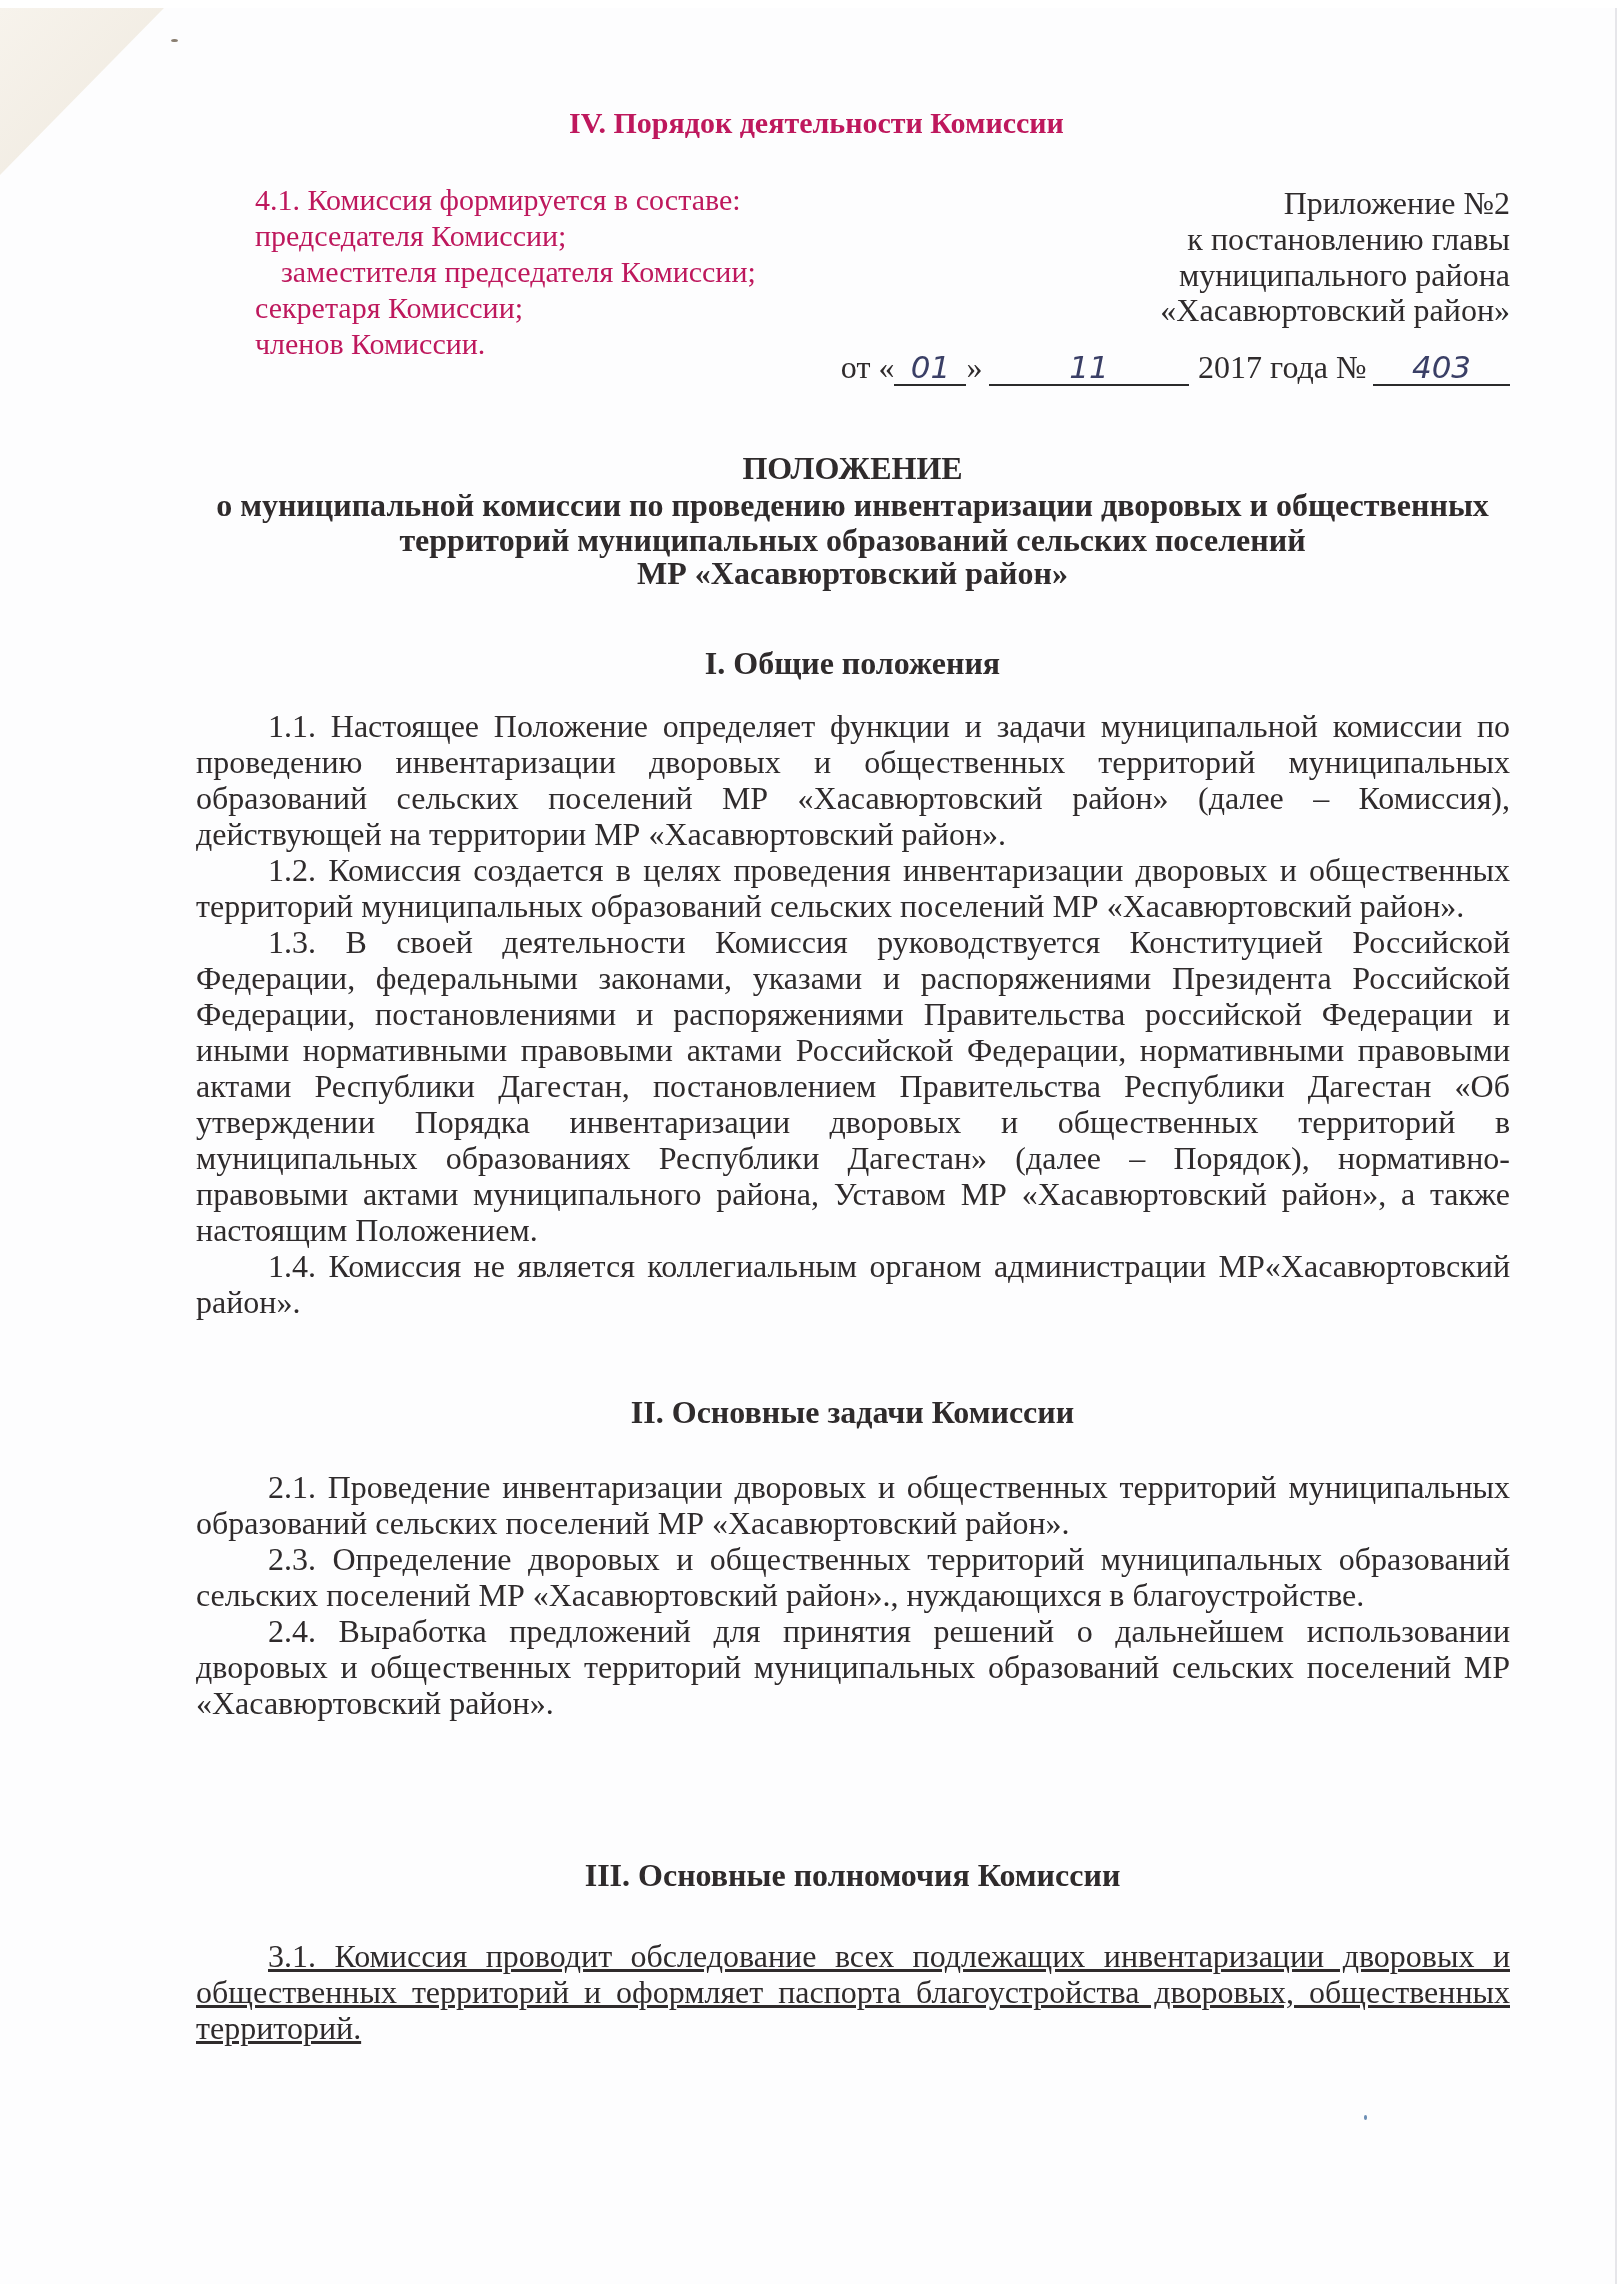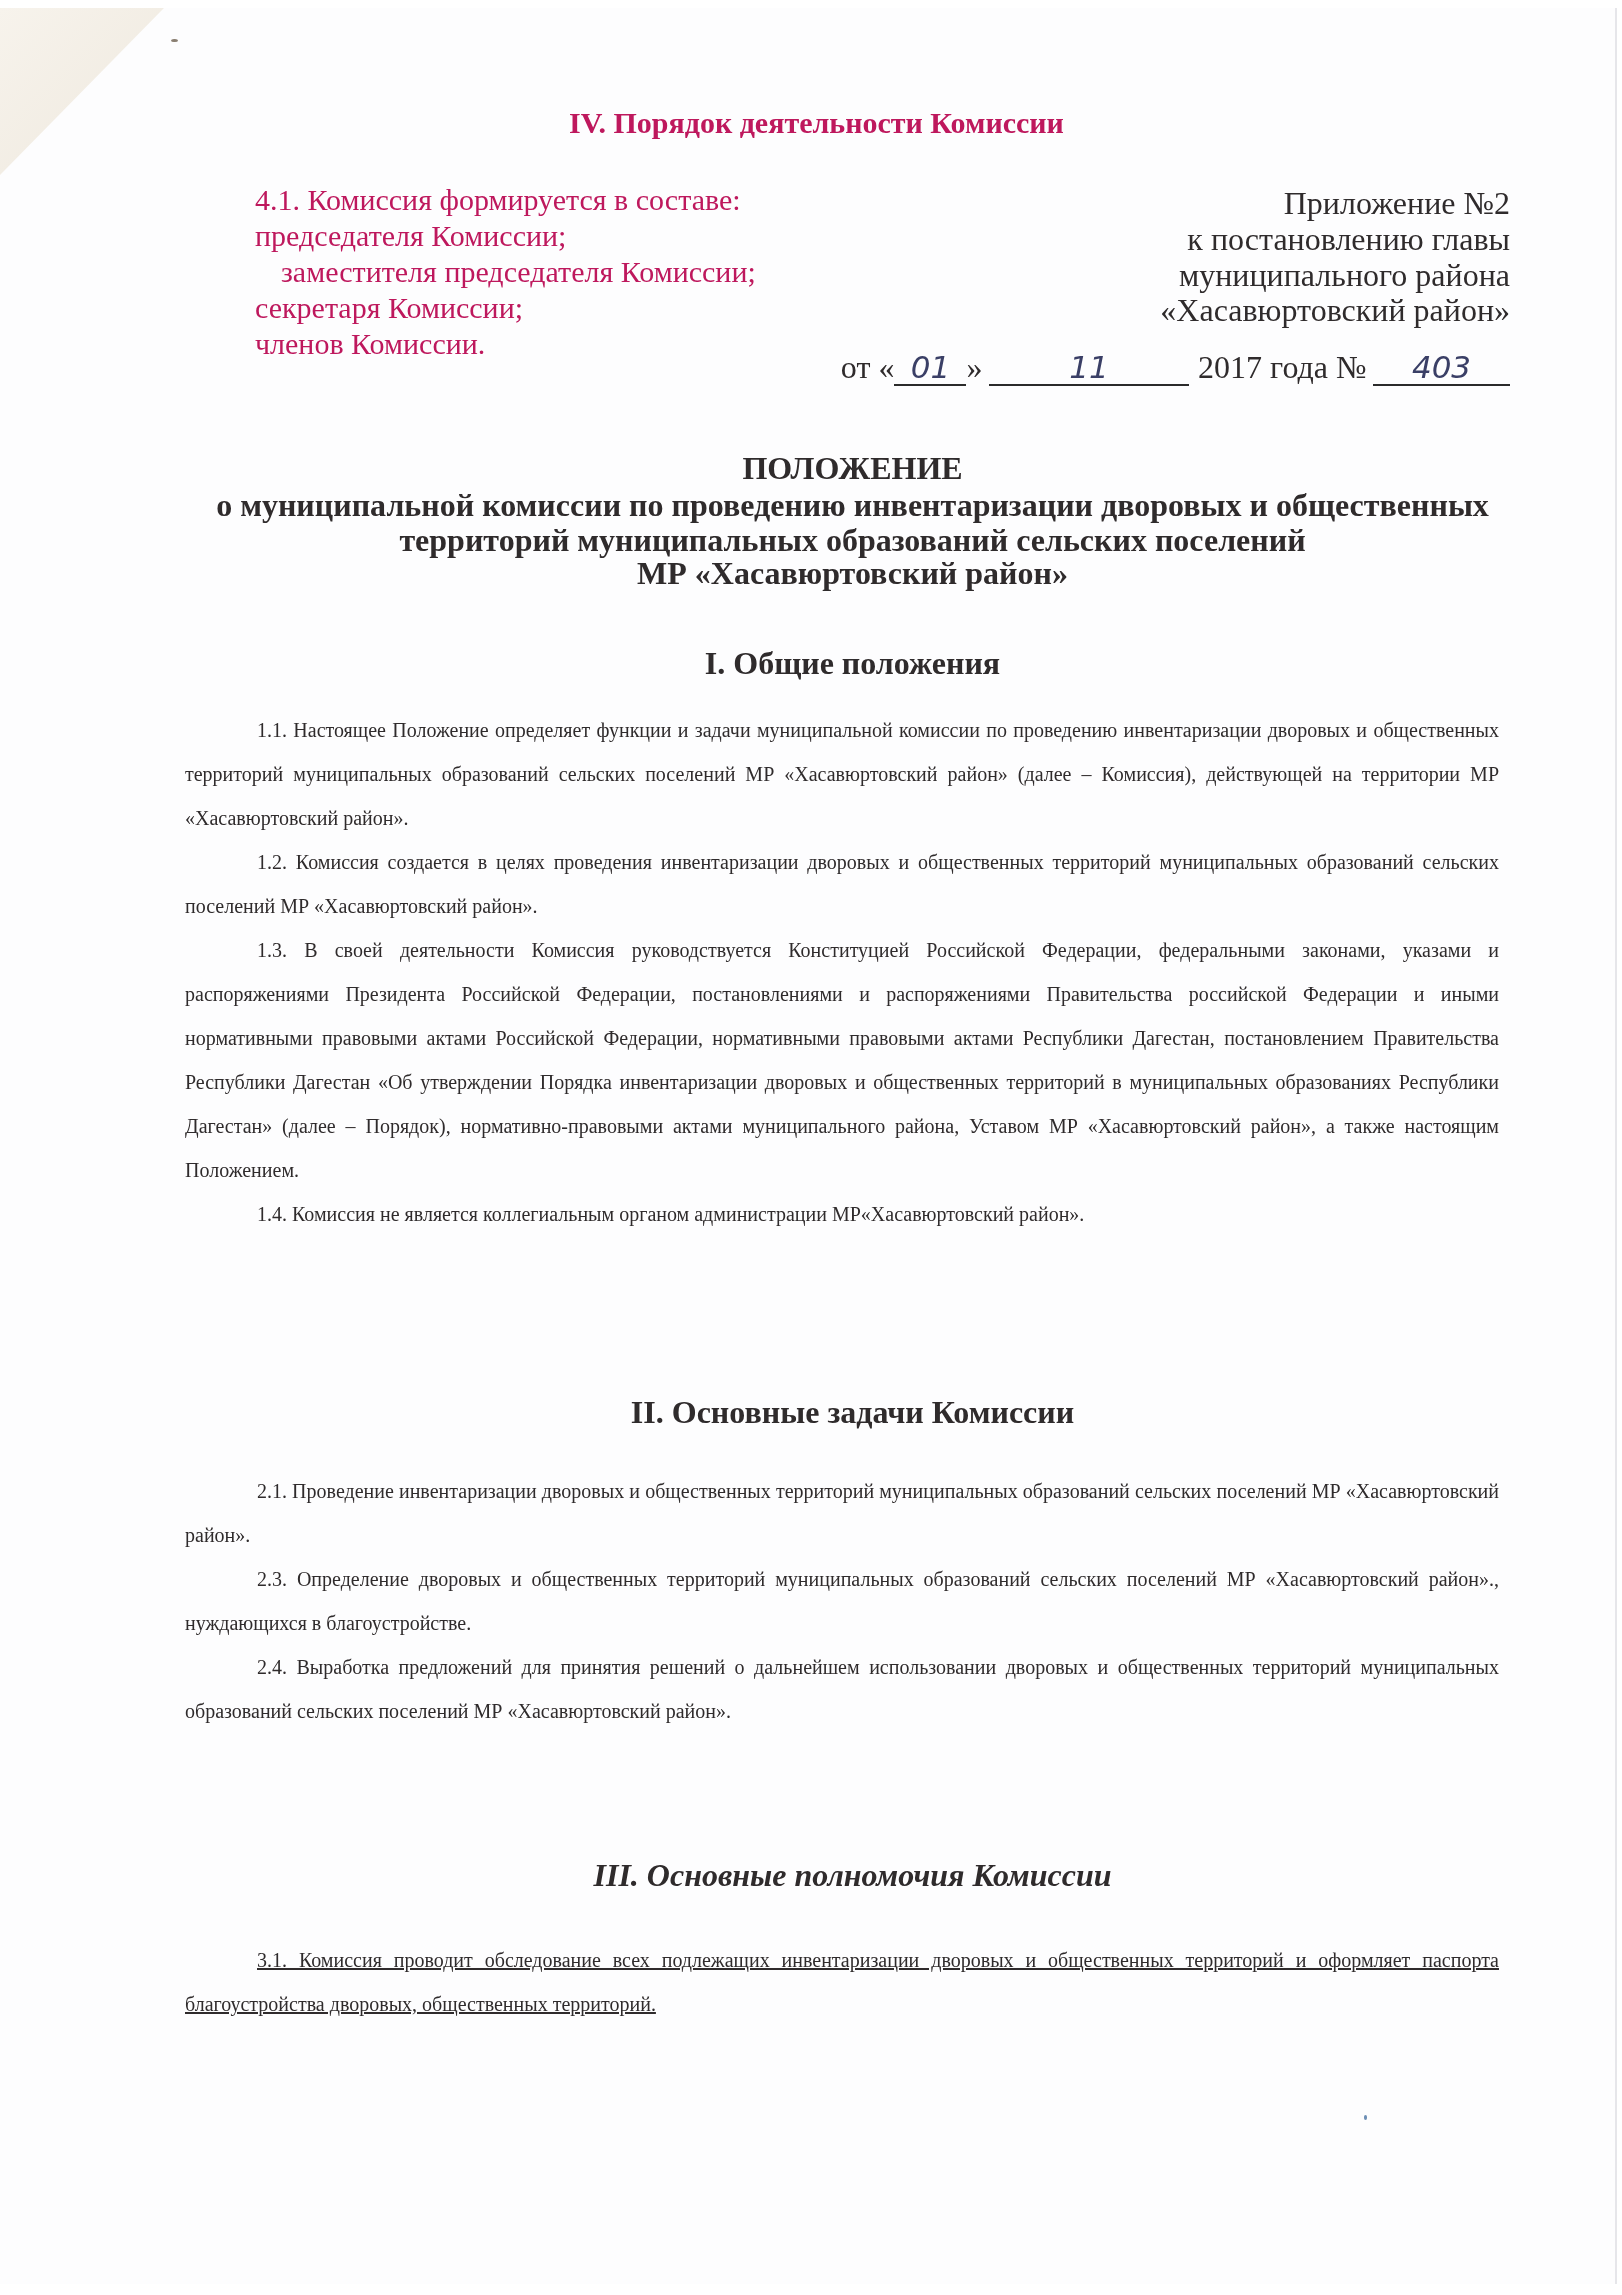--- a/index.html
+++ b/index.html
@@ -21,21 +21,21 @@
     box-shadow: none;
   }
   .bleed {
     position: absolute; color: #be185d; font-size: 30px; line-height: 36px;
     white-space: nowrap; pointer-events: none;
   }
   .bleed.title { font-weight: bold; }
   .txt { position: absolute; font-size: 32px; line-height: 36px; }
   .right { right: 113px; text-align: right; white-space: nowrap; }
   .center { left: 190px; width: 1325px; text-align: center; font-weight: bold; }
-  .body-block { position: absolute; left: 185px; width: 1314px; font-size: 20px; line-height: 44px; text-align: justify; }
+  .body-block { position: absolute; left: 196px; width: 1314px; font-size: 32px; line-height: 36px; text-align: justify; }
   .para { text-indent: 72px; margin: 0; }
   .handwrite {
     display: inline-block; border-bottom: 2px solid #2b2b2b; text-align: center;
     font-family: "DejaVu Sans", sans-serif; font-style: italic; color: #3a3f66;
     font-size: 31px; line-height: 34px;
   }
   .h-day { width: 72px; }
   .h-month { width: 200px; margin-left: 6.5px; margin-right: 9.2px; }
   .h-num { width: 137px; margin-left: 6.5px; margin-top: 20px; }
   .speck { position: absolute; background: #8a7f72; border-radius: 50%; }
@@ -79,19 +79,19 @@
   <p class="para">1.4. Комиссия не является коллегиальным органом администрации МР«Хасавюртовский район».</p>
 </div>
 
 <div class="txt center" style="top:1394px;">II. Основные задачи Комиссии</div>
 <div class="body-block" style="top:1469px;">
   <p class="para">2.1. Проведение инвентаризации дворовых и общественных территорий муниципальных образований сельских поселений МР «Хасавюртовский район».</p>
   <p class="para">2.3. Определение дворовых и общественных территорий муниципальных образований сельских поселений МР «Хасавюртовский район»., нуждающихся в благоустройстве.</p>
   <p class="para">2.4. Выработка предложений для принятия решений о дальнейшем использовании дворовых и общественных территорий муниципальных образований сельских поселений МР «Хасавюртовский район».</p>
 </div>
 
-<div class="txt center" style="top:1857px;font-style:italic;">III. Основные полномочия Комиссии</div>
+<div class="txt center" style="top:1857px;">III. Основные полномочия Комиссии</div>
 <div class="body-block" style="top:1938px;text-decoration:underline;">
   <p class="para">3.1. Комиссия проводит обследование всех подлежащих инвентаризации дворовых и общественных территорий и оформляет паспорта благоустройства дворовых, общественных территорий.</p>
 </div>
 
 <div class="speck" style="left:1364px;top:2115px;width:3.3px;height:4.6px;background:#6d8fb5;"></div>
 
 
 </body></html>

